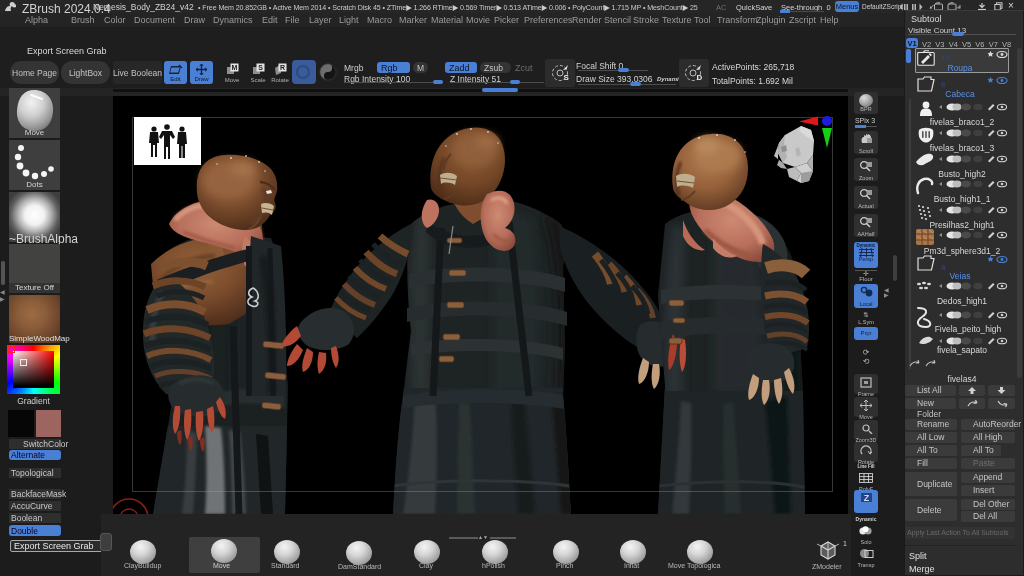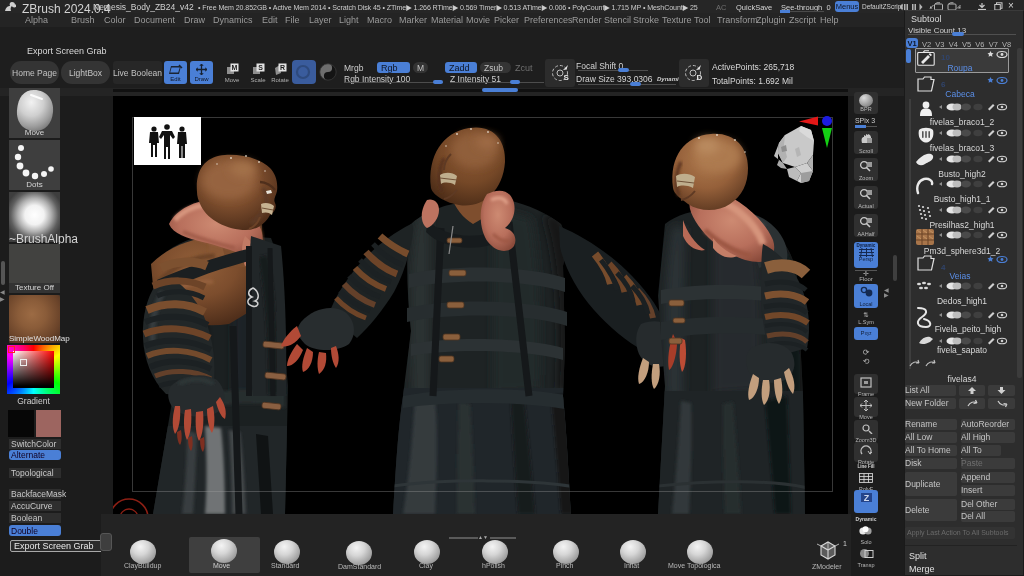--- a/index.html
+++ b/index.html
@@ -614,21 +614,21 @@
     <div class="abs" style="left:7px;top:345px;width:53px;height:49px;background:conic-gradient(from 0deg, red, yellow, lime, cyan, blue, magenta, red);"></div>
     <div class="abs" style="left:13px;top:351px;width:41px;height:37px;background:linear-gradient(to right,#fff,#f00);"></div>
     <div class="abs" style="left:13px;top:351px;width:41px;height:37px;background:linear-gradient(to bottom,rgba(0,0,0,0),#000 95%);"></div>
     <div class="abs" style="left:8px;top:346px;width:7px;height:7px;border:1.5px solid #ff2222;"></div>
     <div class="abs" style="left:20px;top:359px;width:7px;height:7px;border:1.5px solid #eee;"></div>
     <div class="abs t" style="left:7px;top:396px;width:53px;text-align:center;font-size:8.5px;color:#cfcfcf;">Gradient</div>
 
     <div class="abs" style="left:8px;top:410px;width:26px;height:27px;background:#060606;"></div>
     <div class="abs" style="left:36px;top:410px;width:25px;height:27px;background:#9d6560;"></div>
 
-    <div class="abs t" style="left:9px;top:439px;width:52px;background:#2e2e2e;padding-left:2px;height:10px;font-size:8.5px;color:#c9c9c9;">SwitchColor</div>
+    <div class="abs t" style="left:9px;top:439px;width:52px;background:#2e2e2e;padding-left:14px;height:10px;font-size:8.5px;color:#c9c9c9;">SwitchColor</div>
     <div class="abs bluebtn" style="left:9px;top:450px;width:52px;height:10px;justify-content:flex-start;padding-left:2px;font-size:8.5px;color:#102;">Alternate</div>
     <div class="abs t" style="left:9px;top:468px;width:52px;background:#2e2e2e;padding-left:2px;height:10px;font-size:8.5px;color:#c9c9c9;">Topological</div>
     <div class="abs t" style="left:9px;top:489px;width:52px;background:#2e2e2e;padding-left:2px;height:10px;font-size:8.5px;color:#c9c9c9;">BackfaceMask</div>
     <div class="abs t" style="left:9px;top:501px;width:52px;background:#2e2e2e;padding-left:2px;height:10px;font-size:8.5px;color:#c9c9c9;">AccuCurve</div>
     <div class="abs t" style="left:9px;top:513px;width:52px;background:#2e2e2e;padding-left:2px;height:10px;font-size:8.5px;color:#c9c9c9;">Boolean</div>
     <div class="abs bluebtn" style="left:9px;top:525px;width:52px;height:11px;justify-content:flex-start;padding-left:2px;font-size:8.5px;color:#102;">Double</div>
 
     <div class="abs" style="left:10px;top:540px;width:100px;height:12px;background:#2b2b2b;border:1px solid #a8a8a8;border-radius:2px;color:#e8e8e8;font-size:9px;line-height:10px;padding-left:3px;">Export Screen Grab</div>
 
     <div class="abs" style="left:1px;top:261px;width:4px;height:24px;background:#555;border-radius:2px;"></div>
@@ -770,21 +770,21 @@
       <div style="font-size:5.5px;color:#b9b9b9;line-height:4px;">Transp</div>
     </div>
   </div>
 
   <div class="abs" style="left:884px;top:288px;width:6px;height:10px;color:#8a8a8a;font-size:6px;line-height:5px;">◀<br>▶</div>
   <div class="abs" style="left:893px;top:255px;width:4px;height:26px;background:#3f3f3f;border-radius:2px;"></div>
 
   <div id="subtool">
     <style>
       #subtool .pbtn { position:absolute; background:#3b3b3b; border-radius:2px; color:#c6c6c6;
-        font-size:8.5px; padding-left:0; height:11px; line-height:11px; width:52px; }
+        font-size:8.5px; padding-left:12px; height:11px; line-height:11px; width:52px; }
       .strow-label { position:absolute; width:92px; text-align:center; font-size:8.5px; color:#d8d8d8; white-space:nowrap; }
       .bluetxt { color:#5b8fe8; }
     </style>
     <div class="abs" style="left:904px;top:10px;width:120px;height:566px;background:#2d2d2d;border:1px solid #1a1a1a;border-top-color:#3a3a3a;"></div>
     <div class="abs t" style="left:911px;top:14px;color:#dcdcdc;">Subtool</div>
     <div class="abs t" style="left:908px;top:26px;color:#d0d0d0;font-size:8px;">Visible Count 13</div>
     <div class="abs" style="left:908px;top:34px;width:108px;height:1px;background:#505050;"></div>
     <div class="abs" style="left:952px;top:32px;width:12px;height:4px;background:#4a7fd6;border-radius:2px;"></div>
 
     <div class="abs bluebtn" style="left:906px;top:38px;width:12px;height:10px;font-size:7.5px;font-weight:bold;">V1</div>
@@ -970,21 +970,21 @@
     <div class="pbtn" style="left:988px;top:398px;width:27px;padding:0;"><svg width="27" height="11" viewBox="0 0 27 11">
           <path d="M10 3 C12 7 16 8 19 6 M19 6 L15.5 5.5 M19 6 L17.5 9" fill="none" stroke="#cfcfcf" stroke-width="1.2"></path>
         </svg></div>
 
     <div class="pbtn" style="left:905px;top:419px;">Rename</div>
     <div class="pbtn" style="left:961px;top:419px;width:54px;">AutoReorder</div>
     <div class="pbtn" style="left:905px;top:432px;">All Low</div>
     <div class="pbtn" style="left:961px;top:432px;width:54px;">All High</div>
     <div class="pbtn" style="left:905px;top:445px;">All To Home</div>
     <div class="pbtn" style="left:961px;top:445px;width:40px;">All To Target</div>
-    <div class="pbtn" style="left:905px;top:458px;">Disk</div>
+    <div class="pbtn" style="left:905px;top:458px;">Fill</div>
     <div class="pbtn" style="left:961px;top:458px;width:54px;color:#6f6f6f;">Paste</div>
     <div class="pbtn" style="left:905px;top:472px;height:24px;line-height:24px;">Duplicate</div>
     <div class="pbtn" style="left:961px;top:472px;width:54px;">Append</div>
     <div class="pbtn" style="left:961px;top:485px;width:54px;">Insert</div>
     <div class="pbtn" style="left:905px;top:499px;height:22px;line-height:22px;">Delete</div>
     <div class="pbtn" style="left:961px;top:499px;width:54px;">Del Other</div>
     <div class="pbtn" style="left:961px;top:511px;width:54px;">Del All</div>
     <div class="abs" style="left:905px;top:527px;width:110px;height:12px;background:#333;border-radius:2px;color:#6a6a6a;font-size:7px;line-height:12px;padding-left:2px;white-space:nowrap;overflow:hidden;">Apply Last Action To All Subtools</div>
     <div class="abs" style="left:905px;top:545px;width:112px;height:1px;background:#222;"></div>
     <div class="abs t" style="left:909px;top:551px;color:#e0e0e0;">Split</div>

